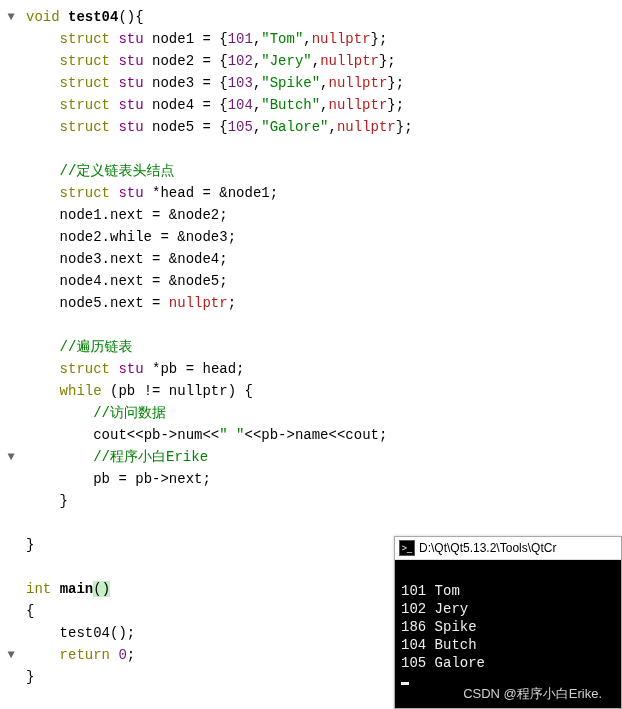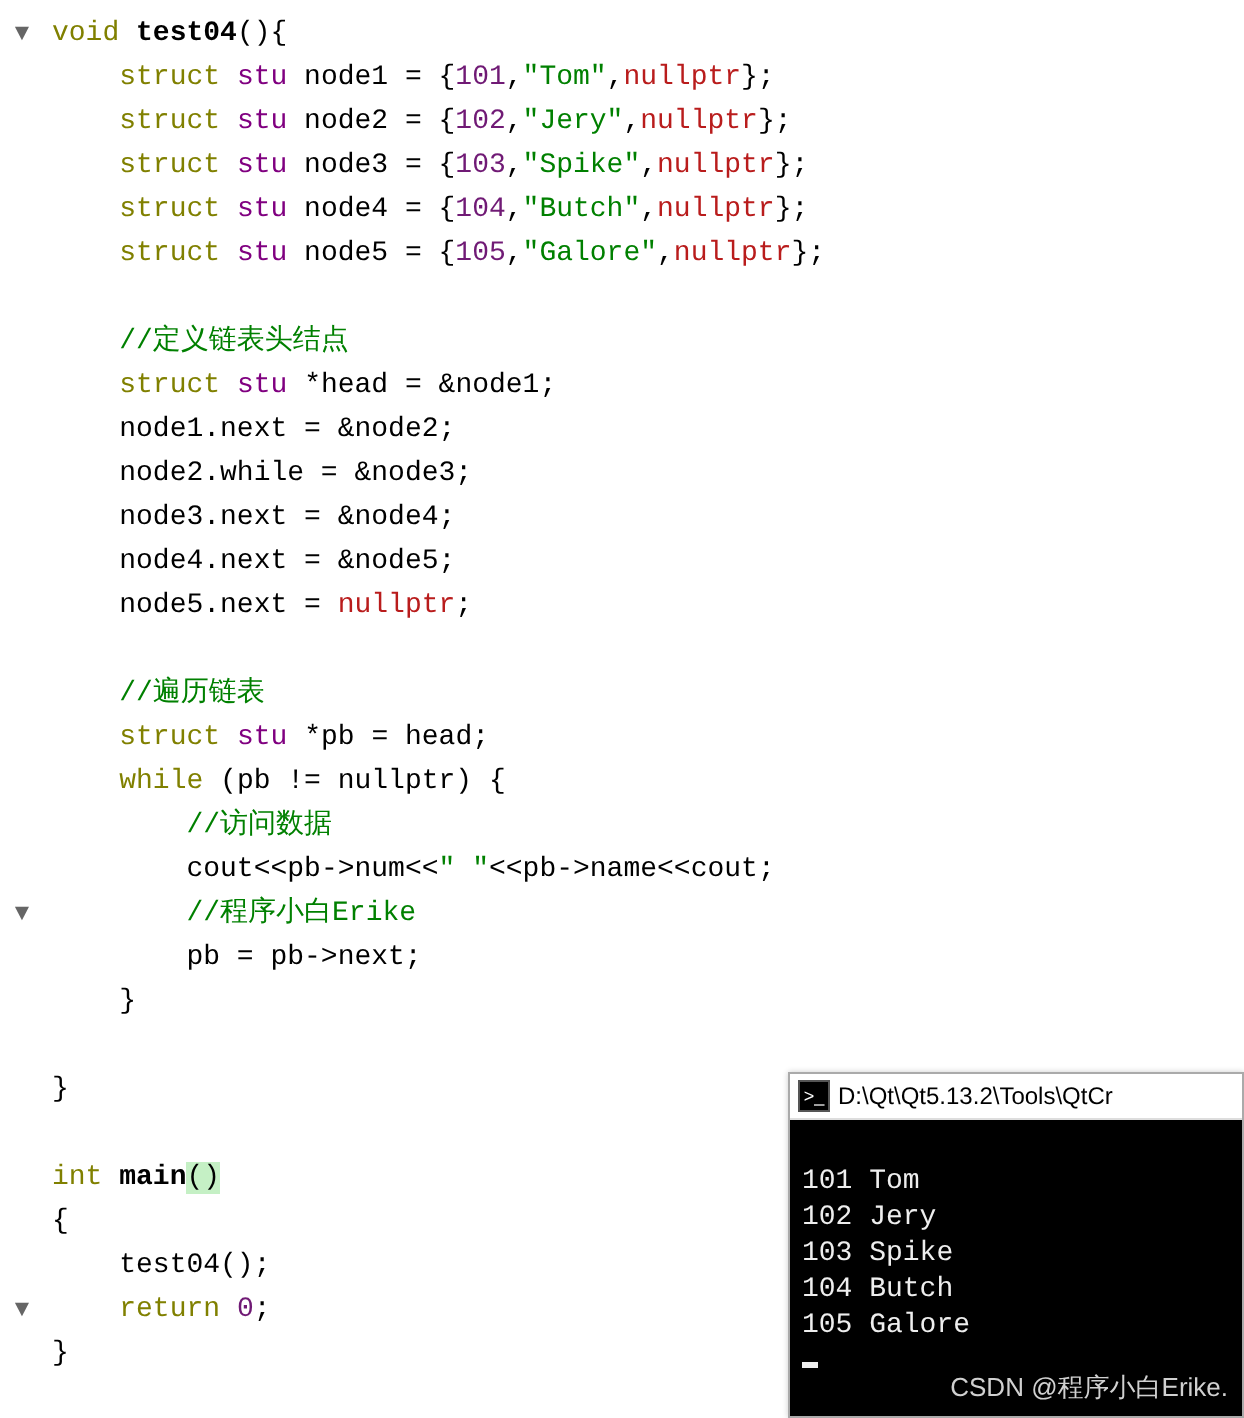--- a/index.html
+++ b/index.html
@@ -91,21 +91,21 @@
     min-height: 108px;
   }
   .cursor {
     display: inline-block;
     width: 8px;
     height: 3px;
     background: #eee;
   }
   .watermark {
     position: absolute;
-    right: 8px;
+    right: 20px;
     bottom: 6px;
     color: #d0d0d0;
     font-family: "Microsoft YaHei", Arial, sans-serif;
     font-size: 13px;
     pointer-events: none;
     margin-left: 48px;
   }
 </style>
 </head>
 <body>
@@ -153,19 +153,19 @@
 </div>
 
 <div class="console-window">
   <div class="console-title">
     <span class="console-icon">&gt;_</span>
     <span>D:\Qt\Qt5.13.2\Tools\QtCr</span>
   </div>
   <div class="console-body">
 <span>101 Tom</span>
 <span>102 Jery</span>
-<span>103 Spike</span>
+<span>186 Spike</span>
 <span>104 Butch</span>
 <span>105 Galore</span>
 <span class="cursor"></span></div>
 </div>
 
 <div class="watermark">CSDN @程序小白Erike.</div>
 
 </body></html>

